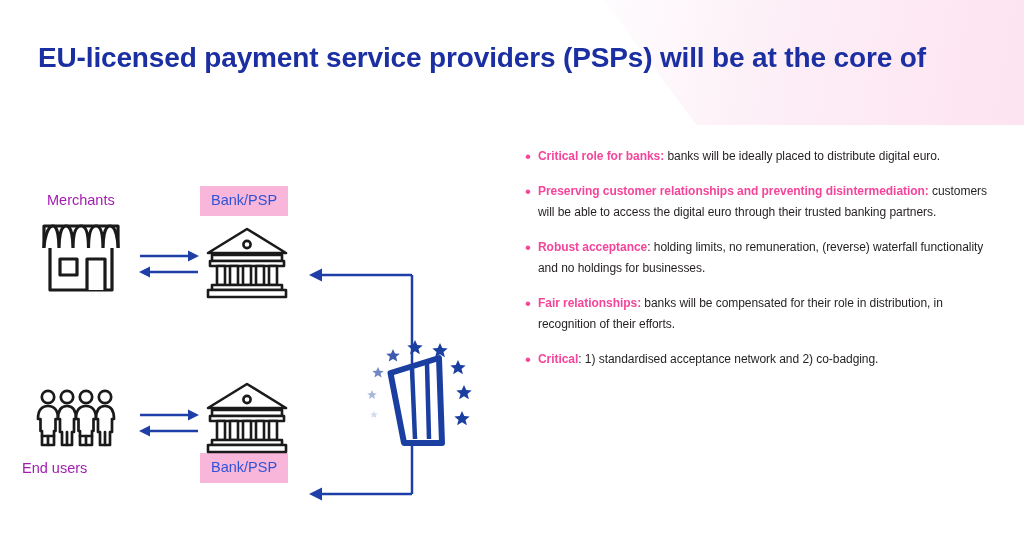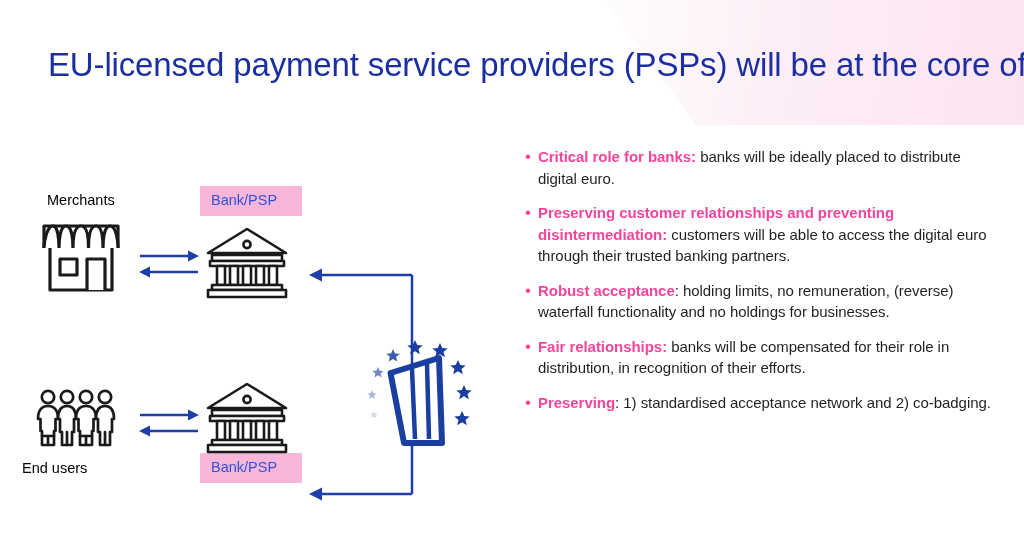--- a/index.html
+++ b/index.html
@@ -24,26 +24,26 @@
     width: 420px;
     height: 125px;
     background: linear-gradient(100deg, rgba(248,238,248,0.15) 0%, rgba(252,232,243,0.75) 45%, rgba(253,226,240,0.95) 100%);
     clip-path: polygon(0% 0%, 100% 0%, 100% 100%, 22% 100%);
     pointer-events: none;
   }
 
   
   #title {
     position: absolute;
-    left: 48px;
+    left: 38px;
     top: 18px;
     width: 880px;
     color: #1B2FA2;
-    font-size: 33px;
-    font-weight: normal;
+    font-size: 28px;
+    font-weight: bold;
     line-height: 1.50;
     letter-spacing: -0.15px;
     font-stretch: condensed;
   }
   #title .tline { display: block; white-space: nowrap; }
 
   
   #diagram {
     position: absolute;
     left: 0;
@@ -51,25 +51,25 @@
     width: 510px;
     height: 413px;
   }
   .node-label {
     position: absolute;
     color: #2F53D6;
     font-size: 14.5px;
     line-height: 1;
     white-space: nowrap;
   }
-  .node-label.plain { color: #000000; }
+  .node-label.plain { color: #a21caf; }
   .node-label.chip {
     background: #F9B6DB;
     color: #2F53D6;
-    padding: 7px 25px 8px 11px;
+    padding: 7px 11px 8px 11px;
   }
 
   .icon-box { position: absolute; }
 
   
   #bullets {
     position: absolute;
     left: 522px;
     top: 146px;
     width: 478px;
@@ -85,21 +85,21 @@
     font-size: 17px;
     line-height: 21.5px;
     width: 16px;
     flex: 0 0 16px;
     text-align: left;
     padding-left: 3px;
     box-sizing: border-box;
   }
   .bullet-text {
     flex: 1 1 auto;
-    font-size: 15px;
+    font-size: 12px;
     line-height: 21.5px;
     color: #231F20;
     letter-spacing: -0.05px;
   }
   .lead {
     color: #F5459B;
     font-weight: bold;
   }
 </style>
 </head>
@@ -273,16 +273,16 @@
     <span class="bullet-text"><span class="lead">Robust acceptance</span><span>: holding limits, no remuneration, (reverse) waterfall functionality and no holdings for businesses.</span></span>
   </div>
 
   <div class="bullet">
     <span class="bullet-dot">•</span>
     <span class="bullet-text"><span class="lead">Fair relationships:</span><span> banks will be compensated for their role in distribution, in recognition of their efforts.</span></span>
   </div>
 
   <div class="bullet">
     <span class="bullet-dot">•</span>
-    <span class="bullet-text"><span class="lead">Preserving</span><span>: 1) standardised acceptance network and 2) co-badging.</span></span>
+    <span class="bullet-text"><span class="lead">Critical</span><span>: 1) standardised acceptance network and 2) co-badging.</span></span>
   </div>
 
 </div>
 
 </body></html>

